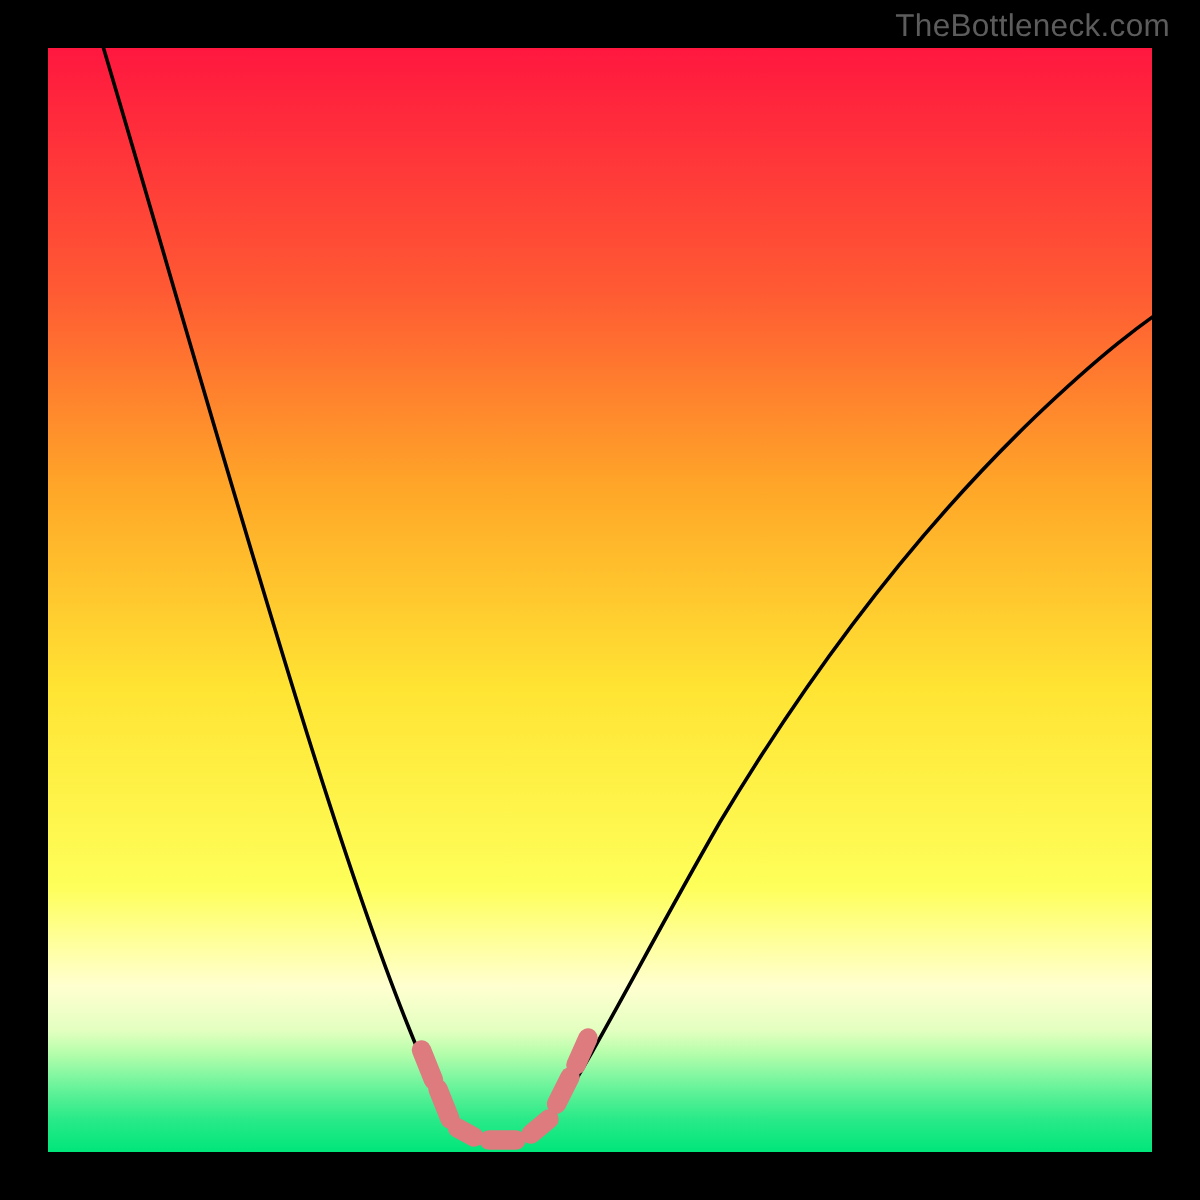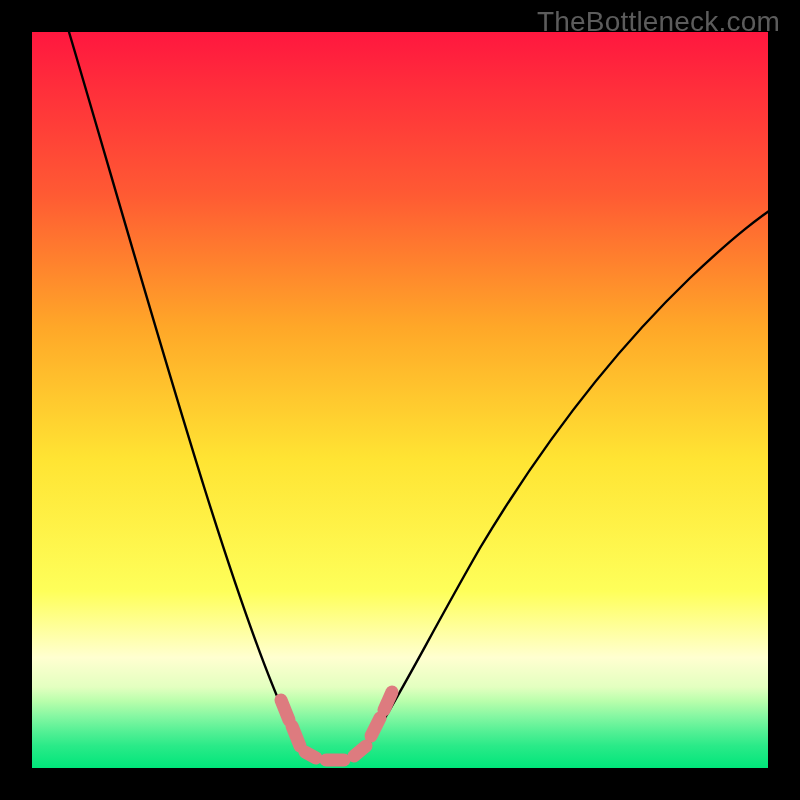--- a/index.html
+++ b/index.html
@@ -17,21 +17,21 @@
     height: 800px;
   }
   svg {
     display: block;
   }
   .watermark {
     position: absolute;
     top: 6px;
     right: 20px;
     color: #5c5c5c;
-    font-size: 28px;
+    font-size: 21px;
     font-weight: 400;
     letter-spacing: 0.2px;
     user-select: none;
   }
 </style>
 </head>
 <body>
 
 <div class="canvas-wrap">
 

